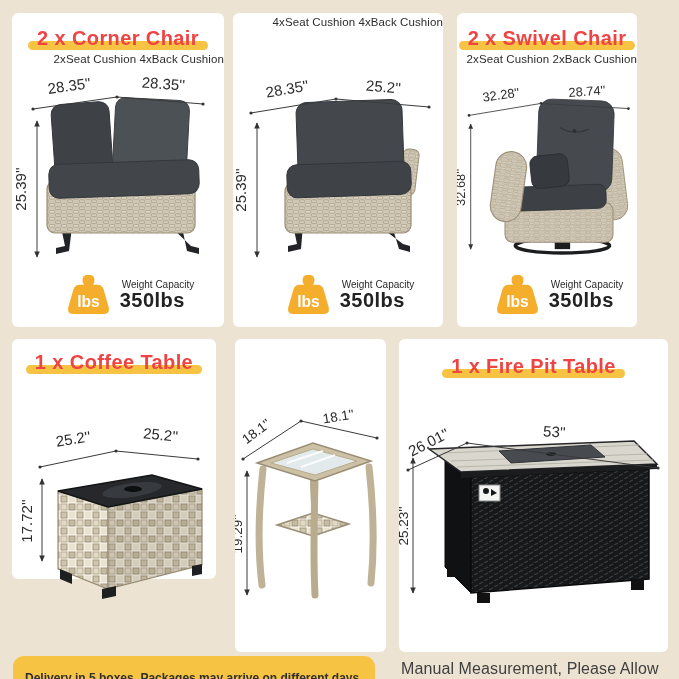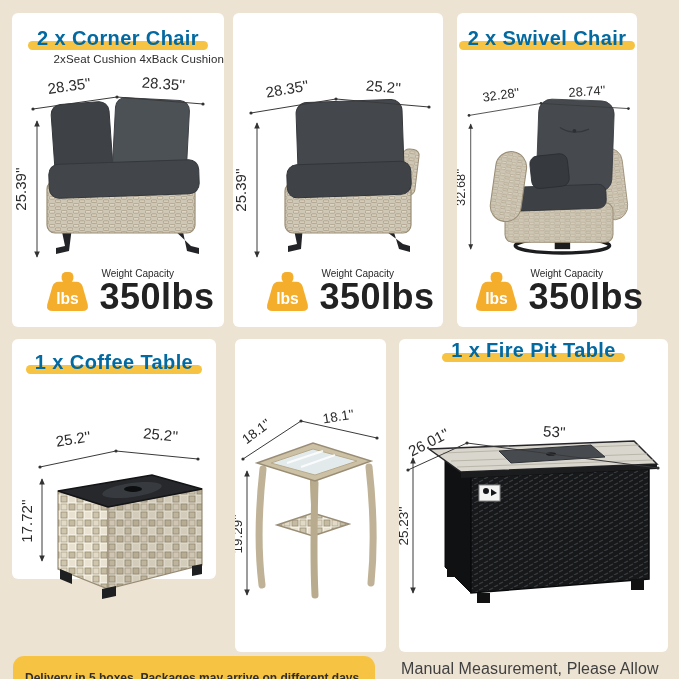--- a/index.html
+++ b/index.html
@@ -1,34 +1,34 @@
 <!DOCTYPE html>
 <html><head>
 <meta charset="utf-8">
 <style>
   html,body{margin:0;padding:0;}
   .page{position:relative;width:679px;height:679px;background:#EDE3D3;font-family:"Liberation Sans",sans-serif;overflow:hidden;}
   .panel{position:absolute;background:#fff;border-radius:6px;}
   .title-row{text-align:center;margin-top:14px;}
-  .title-inner{display:inline-block;position:relative;font-size:20px;font-weight:bold;color:#0369a1;letter-spacing:.4px;}
+  .title-inner{display:inline-block;position:relative;font-size:20px;font-weight:bold;color:#ef4444;letter-spacing:.4px;}
   .swoosh{position:absolute;left:-9px;right:-9px;bottom:0;height:9px;background:#F7C342;border-radius:6px;z-index:0;}
   .title-text{position:relative;z-index:1;}
   .subtitle{text-align:right;font-size:11.5px;color:#2c2c2c;margin-top:3px;letter-spacing:.1px;}
   .fig{position:absolute;left:0;width:100%;}
   .fig-top{top:50px;height:206px;}
   .fig-bot{top:44px;height:256px;}
   .dim{font-size:15px;fill:#2c2c2c;text-anchor:middle;font-family:"Liberation Sans",sans-serif;}
   .dim-s{font-size:13.5px;}
   .dimline{stroke:#3a3a3a;stroke-width:1;fill:none;}
   .weight-row{position:absolute;left:0;right:0;bottom:12px;display:flex;align-items:center;justify-content:center;gap:9px;transform:translateX(12px);}
   .badge{width:45px;height:41px;}
   .badge rect,.badge path{fill:#F5AD2C;}
   .badge text{fill:#fff;font-weight:bold;font-size:16px;text-anchor:middle;font-family:"Liberation Sans",sans-serif;}
   .wc-label{font-size:10px;color:#2a2a2a;margin-left:2px;}
-  .wc-value{font-size:36px;font-weight:bold;color:#222;line-height:1;letter-spacing:.5px;}
+  .wc-value{font-size:20px;font-weight:bold;color:#222;line-height:1;letter-spacing:.5px;}
   .pill{position:absolute;left:13px;top:656px;height:21px;line-height:21px;padding:12px 12px;border-radius:11px;background:#F7C342;font-size:12px;font-weight:bold;color:#2f2f2f;white-space:nowrap;}
   .note{position:absolute;left:401px;top:660px;font-size:16px;color:#3f3f3f;letter-spacing:.1px;}
 </style>
 </head>
 <body>
 
 <div class="page">
 
   <svg width="0" height="0" style="position:absolute" aria-hidden="true">
     <defs>
@@ -91,20 +91,21 @@
         <text x="23" y="34">lbs</text>
       </svg>
       <div class="wc-text">
         <div class="wc-label">Weight Capacity</div>
         <div class="wc-value">350lbs</div>
       </div>
     </div>
   </section>
 
   <section class="panel" style="left:233px;top:13px;width:210px;height:314px;">
+    <div class="subtitle">4xSeat Cushion 4xBack Cushion</div>
     <svg class="fig fig-top" viewBox="0 0 210 206">
       <g>
         <path d="M60,162 l10,0 l-2,24 l-13,3 l0,-6 l9,-2 z" fill="#232427"></path>
         <path d="M150,166 l10,0 l6,20 l11,3 l0,-6 l-7,-2 z" fill="#232427"></path>
         <rect x="168" y="86" width="16" height="46" rx="6" fill="url(#weave)" stroke="#9a8d75" transform="rotate(7 176 109)"></rect>
         <rect x="52" y="120" width="126" height="50" rx="8" fill="url(#weave)" stroke="#9a8d75" stroke-width="1.2"></rect>
         <rect x="64" y="38" width="106" height="76" rx="11" fill="#44484d" stroke="#35393d" transform="rotate(-2 117 76)"></rect>
         <rect x="54" y="100" width="124" height="33" rx="10" fill="#3f4348" stroke="#32363a" transform="rotate(-2 116 116)"></rect>
       </g>
       <g>
@@ -130,20 +131,21 @@
     </div>
   </section>
 
   <section class="panel" style="left:457px;top:13px;width:180px;height:314px;">
     <div class="title-row">
       <span class="title-inner">
         <span class="swoosh"></span>
         <span class="title-text">2 x Swivel Chair</span>
       </span>
     </div>
+    <div class="subtitle">2xSeat Cushion 2xBack Cushion</div>
     <svg class="fig fig-top" viewBox="0 0 210 206">
       <g>
         <path d="M114,188 h18 v12 h-18 z" fill="#1c1d1f"></path>
         <ellipse cx="123" cy="196" rx="55" ry="8.5" fill="none" stroke="#1c1d1f" stroke-width="4"></ellipse>
         <rect x="164" y="82" width="32" height="84" rx="16" fill="url(#weave)" stroke="#9a8d75" transform="rotate(-7 180 124)"></rect>
         <rect x="94" y="26" width="88" height="106" rx="15" fill="#464a4f" stroke="#373b40" transform="rotate(2 138 79)"></rect>
         <rect x="56" y="146" width="126" height="46" rx="9" fill="url(#weave)" stroke="#9a8d75" stroke-width="1.2"></rect>
         <rect x="60" y="126" width="114" height="28" rx="9" fill="#3d4146" stroke="#2f3337" transform="rotate(-2 117 140)"></rect>
         <rect x="86" y="90" width="44" height="38" rx="9" fill="#36393e" stroke="#2b2e32" transform="rotate(-6 108 109)"></rect>
         <path d="M120,58 q16,10 34,2" stroke="#34383d" fill="none" stroke-width="1.5"></path>
@@ -222,21 +224,21 @@
         <text class="dim dim-s" x="104" y="38" transform="rotate(-9 104 38)">18.1''</text>
       </g>
       <g>
         <line class="dimline" x1="12" y1="88" x2="12" y2="212" marker-start="url(#tri)" marker-end="url(#tri)"></line>
         <text class="dim dim-s" x="3" y="155" transform="rotate(-90 3 151)">19.29''</text>
       </g>
     </svg>
   </section>
 
   <section class="panel" style="left:399px;top:339px;width:269px;height:313px;">
-    <div class="title-row" style="margin-top:0;">
+    <div class="title-row" style="margin-top:16px;">
       <span class="title-inner">
         <span class="swoosh"></span>
         <span class="title-text">1 x Fire Pit Table</span>
       </span>
     </div>
     <svg class="fig fig-bot" viewBox="0 0 269 256">
       <g>
         <path d="M46,76 L72,94 L72,210 L46,184 Z" fill="#101113" stroke="#0a0b0c"></path>
         <path d="M72,94 L250,86 L250,196 L72,210 Z" fill="url(#bweave)" stroke="#0a0b0c" stroke-width="1.5"></path>
         <path d="M78,210 h13 v10 h-13 z" fill="#111"></path>

